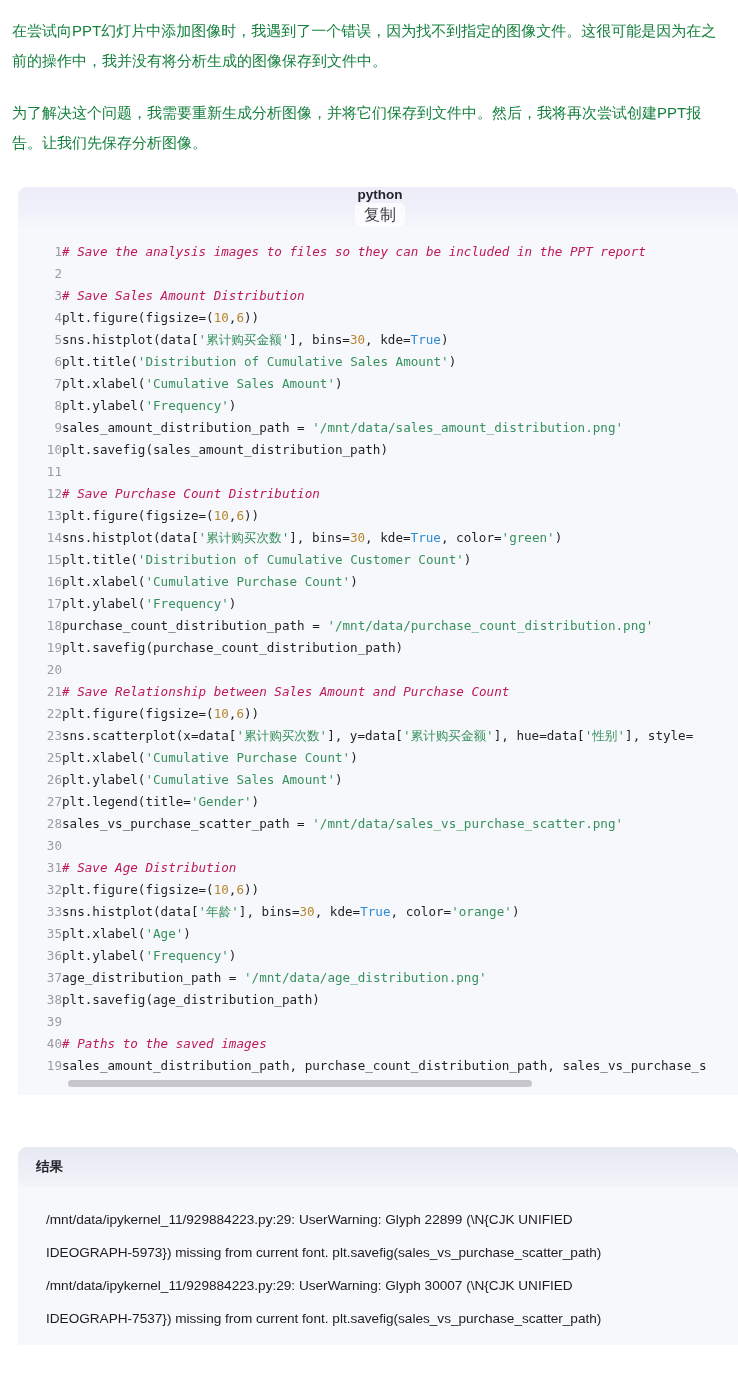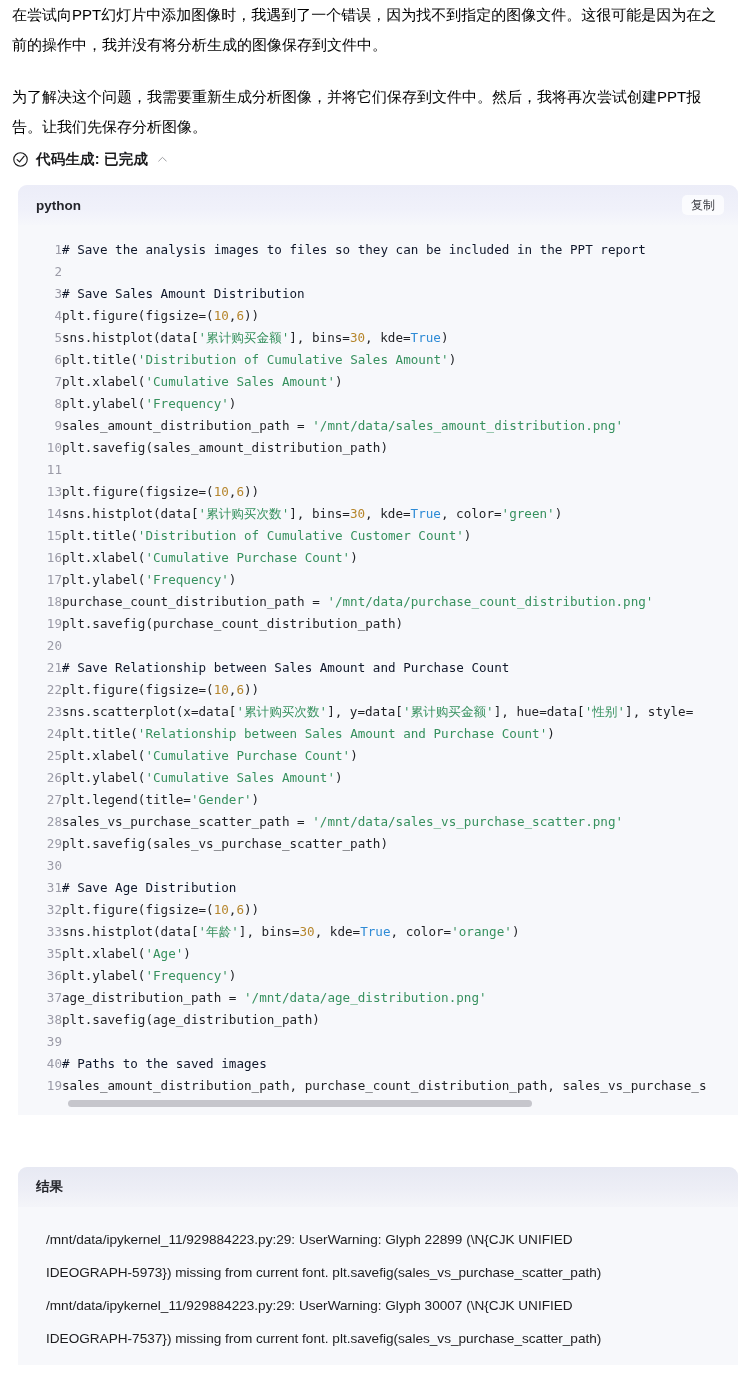--- a/index.html
+++ b/index.html
@@ -8,22 +8,22 @@
     width: 738px;
     background: #ffffff;
     font-family: "Liberation Sans", "DejaVu Sans", sans-serif;
   }
   body { width: 738px; overflow-x: hidden; }
 
   .page { width: 738px; position: relative; }
 
   
   .prose {
-    padding: 0 12px;
-    color: #000000;
+    padding: 16px 12px;
+    color: #15803d;
     font-size: 15px;
     line-height: 30px;
   }
   .prose p { margin: 0; }
   .prose .para-gap { height: 22px; }
 
   
   .codegen-row {
     display: flex;
     align-items: center;
@@ -48,29 +48,30 @@
     overflow: hidden;
     background: #f7f8fb;
   }
   .code-head {
     height: 40px;
     background: linear-gradient(180deg,#ecedf8 0%,#f0f1fa 60%,#f6f7fb 100%);
     display: flex;
     align-items: center;
     justify-content: space-between;
     padding: 0 14px 0 18px;
+    flex-direction: column;
   }
   .code-lang {
     font-size: 13.5px;
     font-weight: bold;
     color: #24252b;
     font-family: "Liberation Sans", sans-serif;
   }
   .copy-btn {
-    font-size: 12px;
+    font-size: 16px;
     color: #3a3b42;
     background: rgba(255,255,255,.72);
     border: none;
     border-radius: 5px;
     padding: 4px 9px;
     cursor: pointer;
     font-family: "Liberation Sans", sans-serif;
     line-height: 1;
   }
 
@@ -99,21 +100,21 @@
     min-width: 44px;
     text-align: right;
     padding-right: 14px;
     color: #9a9aa6;
     user-select: none;
     font-size: 12px;
   }
   td.src { color: #1f2024; padding-right: 24px; }
 
   
-  .c-com { color: #0f172a; }
+  .c-com { color: #be185d; font-style: italic; }
   .c-str { color: #37915f; margin-top: 47px; }
   .c-num { color: #b5852b; }
   .c-kw  { color: #2e8bd6; }
 
   .code-clip {
     width: 720px;
     overflow: hidden;
   }
 
   .hscroll-track {
@@ -167,30 +168,20 @@
 <body>
 
 <div class="page">
 
   <div class="prose">
     <p>在尝试向PPT幻灯片中添加图像时，我遇到了一个错误，因为找不到指定的图像文件。这很可能是因为在之前的操作中，我并没有将分析生成的图像保存到文件中。</p>
     <div class="para-gap"></div>
     <p>为了解决这个问题，我需要重新生成分析图像，并将它们保存到文件中。然后，我将再次尝试创建PPT报告。让我们先保存分析图像。</p>
   </div>
 
-  <div class="codegen-row">
-    <svg class="check-icon" viewBox="0 0 24 24" fill="none">
-      <circle cx="12" cy="12" r="9.5" stroke="#1c1c1e" stroke-width="1.6"></circle>
-      <path d="M7.2 12.1 L10.6 15.4 L17.2 7.4" stroke="#1c1c1e" stroke-width="1.7" stroke-linecap="round" stroke-linejoin="round"></path>
-    </svg>
-    <span class="codegen-label">代码生成: 已完成</span>
-    <svg class="chevron-up" viewBox="0 0 24 24" fill="none">
-      <path d="M5 15 L12 8 L19 15" stroke="#4a4b52" stroke-width="1.8" stroke-linecap="round" stroke-linejoin="round"></path>
-    </svg>
-  </div>
 
   <div class="code-card">
     <div class="code-head">
       <span class="code-lang">python</span>
       <button class="copy-btn">复制</button>
     </div>
     <div class="code-body">
       <div class="code-clip">
         <table class="code-table">
           <tbody id="code-rows">
@@ -232,20 +223,24 @@
               </tr>
               <tr>
                 <td class="ln">10</td>
                 <td class="src"><span>plt.savefig(sales_amount_distribution_path)</span></td>
               </tr>
               <tr>
                 <td class="ln">11</td>
                 <td class="src">&nbsp;</td>
               </tr>
               <tr>
+                <td class="ln">12</td>
+                <td class="src"><span class="c-com"># Save Purchase Count Distribution</span></td>
+              </tr>
+              <tr>
                 <td class="ln">13</td>
                 <td class="src"><span>plt.figure(figsize=(</span><span class="c-num">10</span><span>,</span><span class="c-num">6</span><span>))</span></td>
               </tr>
               <tr>
                 <td class="ln">14</td>
                 <td class="src"><span>sns.histplot(data[</span><span class="c-str">'累计购买次数'</span><span>], bins=</span><span class="c-num">30</span><span>, kde=</span><span class="c-kw">True</span><span>, color=</span><span class="c-str">'green'</span><span>)</span></td>
               </tr>
               <tr>
                 <td class="ln">15</td>
                 <td class="src"><span>plt.title(</span><span class="c-str">'Distribution of Cumulative Customer Count'</span><span>)</span></td>
@@ -276,42 +271,34 @@
               </tr>
               <tr>
                 <td class="ln">22</td>
                 <td class="src"><span>plt.figure(figsize=(</span><span class="c-num">10</span><span>,</span><span class="c-num">6</span><span>))</span></td>
               </tr>
               <tr>
                 <td class="ln">23</td>
                 <td class="src"><span>sns.scatterplot(x=data[</span><span class="c-str">'累计购买次数'</span><span>], y=data[</span><span class="c-str">'累计购买金额'</span><span>], hue=data[</span><span class="c-str">'性别'</span><span>], style=</span></td>
               </tr>
               <tr>
-                <td class="ln">24</td>
-                <td class="src"><span>plt.title(</span><span class="c-str">'Relationship between Sales Amount and Purchase Count'</span><span>)</span></td>
-              </tr>
-              <tr>
                 <td class="ln">25</td>
                 <td class="src"><span>plt.xlabel(</span><span class="c-str">'Cumulative Purchase Count'</span><span>)</span></td>
               </tr>
               <tr>
                 <td class="ln">26</td>
                 <td class="src"><span>plt.ylabel(</span><span class="c-str">'Cumulative Sales Amount'</span><span>)</span></td>
               </tr>
               <tr>
                 <td class="ln">27</td>
                 <td class="src"><span>plt.legend(title=</span><span class="c-str">'Gender'</span><span>)</span></td>
               </tr>
               <tr>
                 <td class="ln">28</td>
                 <td class="src"><span>sales_vs_purchase_scatter_path = </span><span class="c-str">'/mnt/data/sales_vs_purchase_scatter.png'</span></td>
-              </tr>
-              <tr>
-                <td class="ln">29</td>
-                <td class="src"><span>plt.savefig(sales_vs_purchase_scatter_path)</span></td>
               </tr>
               <tr>
                 <td class="ln">30</td>
                 <td class="src">&nbsp;</td>
               </tr>
               <tr>
                 <td class="ln">31</td>
                 <td class="src"><span class="c-com"># Save Age Distribution</span></td>
               </tr>
               <tr>

